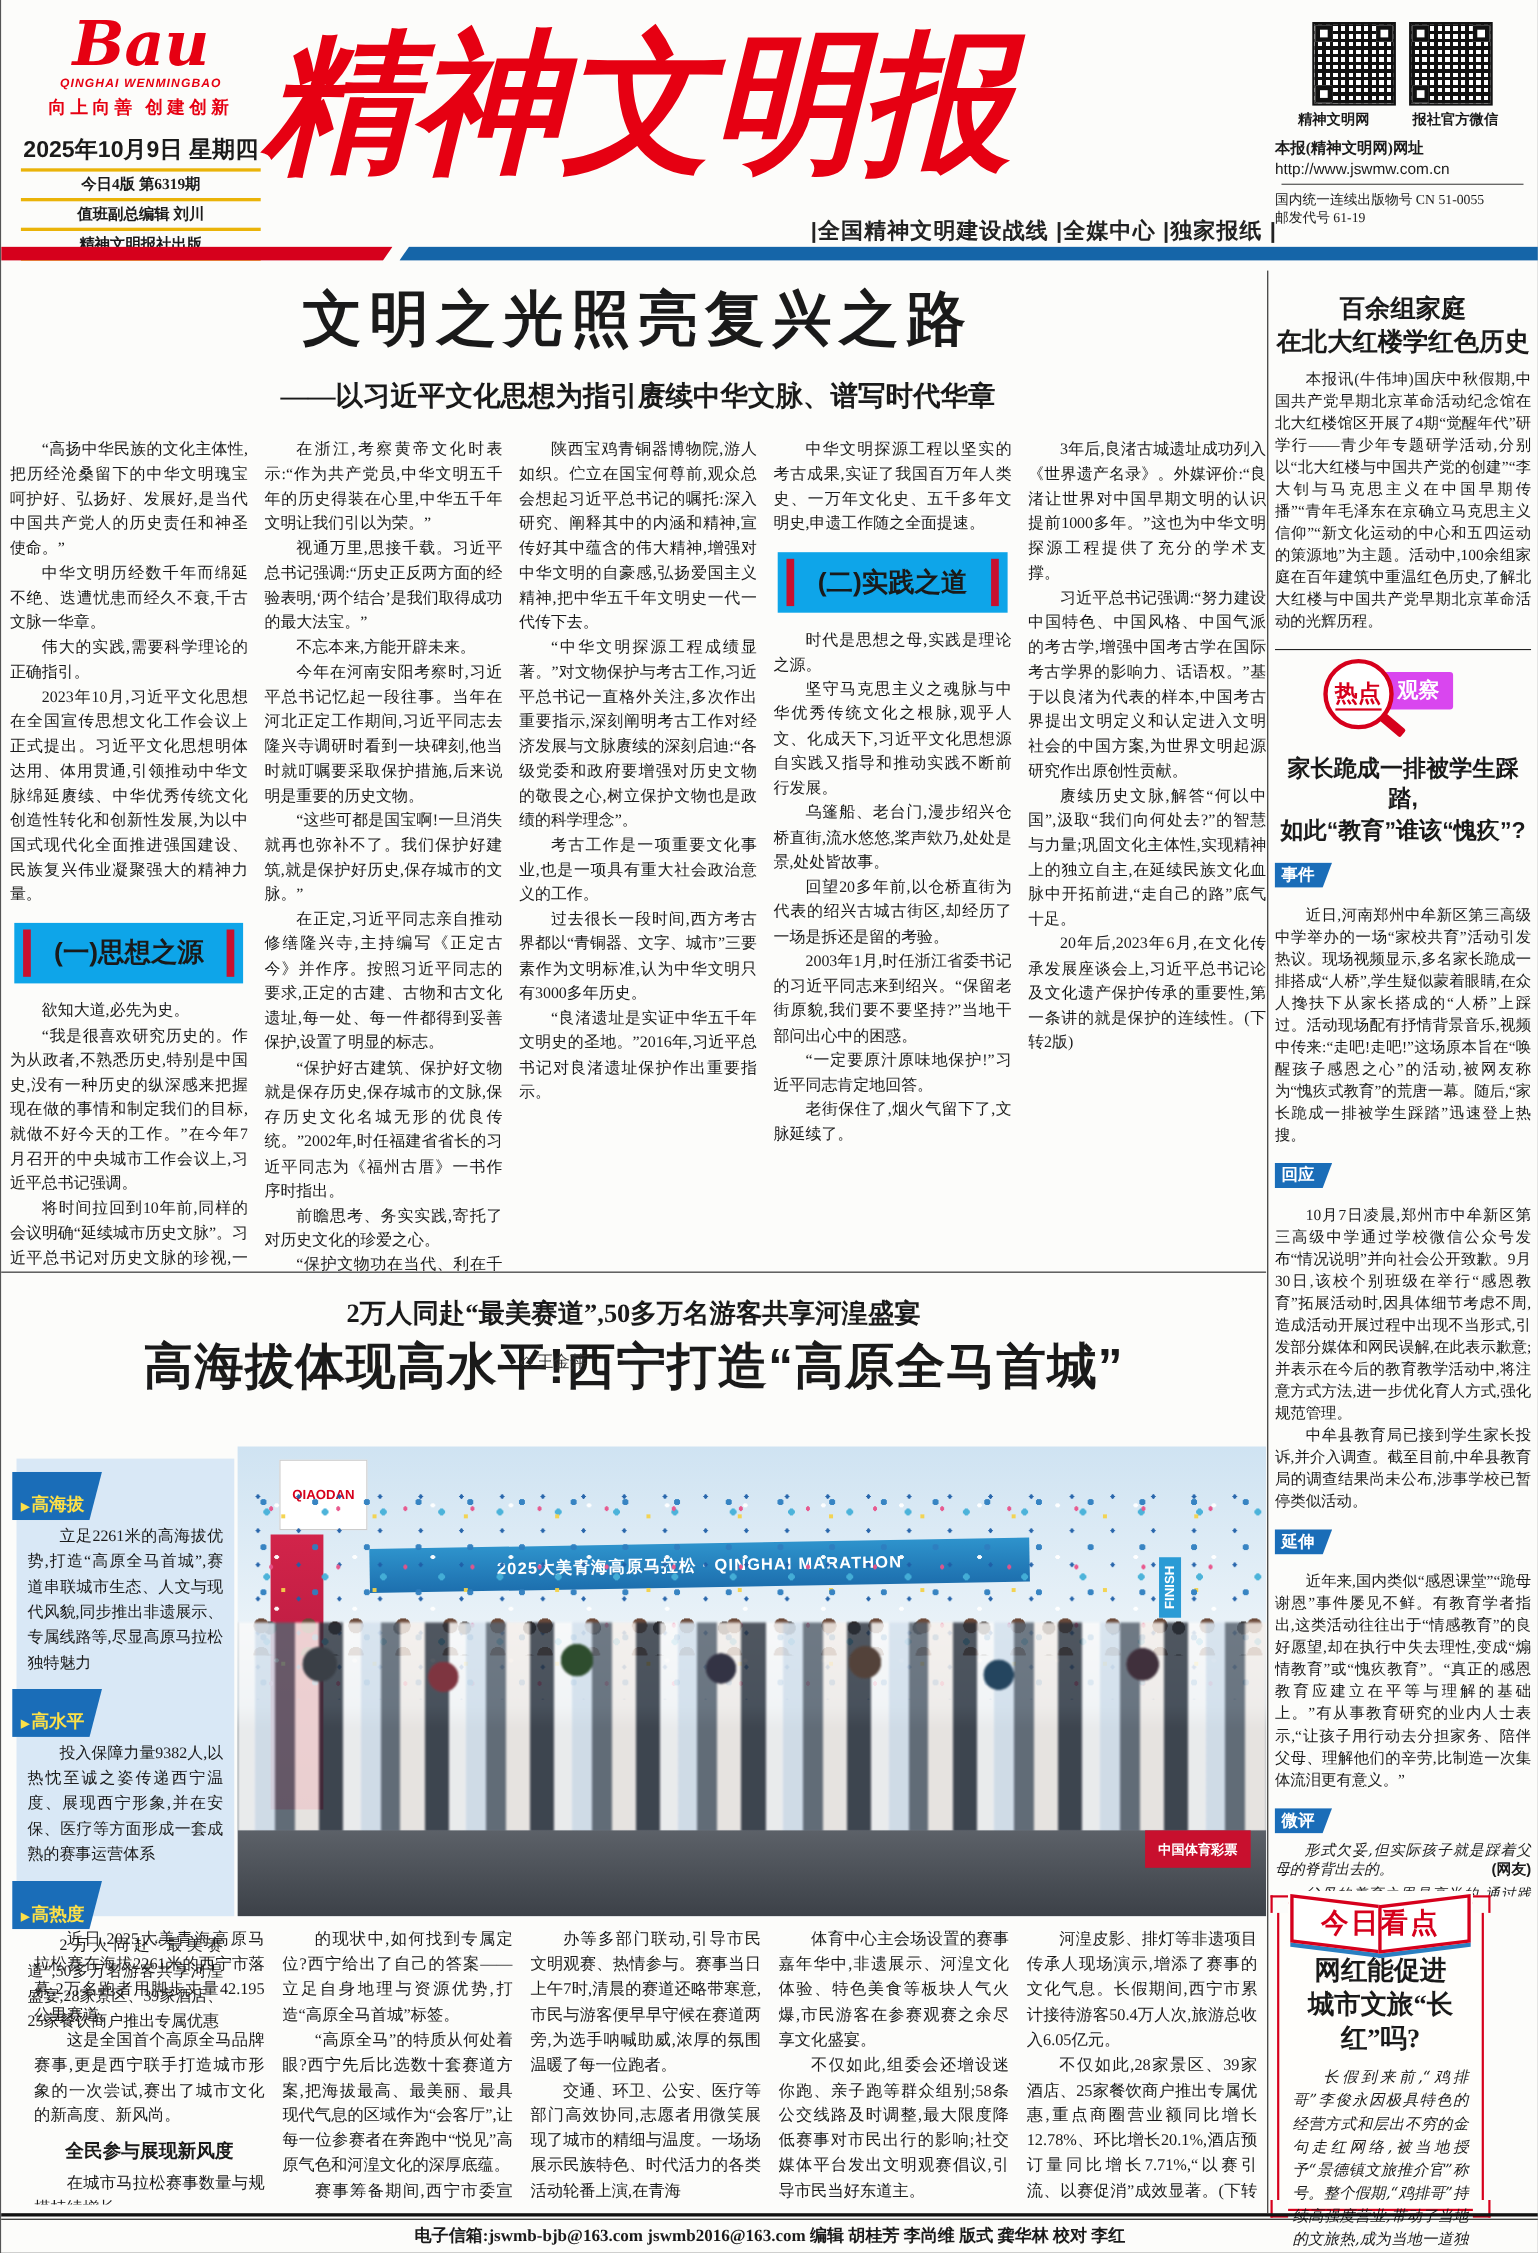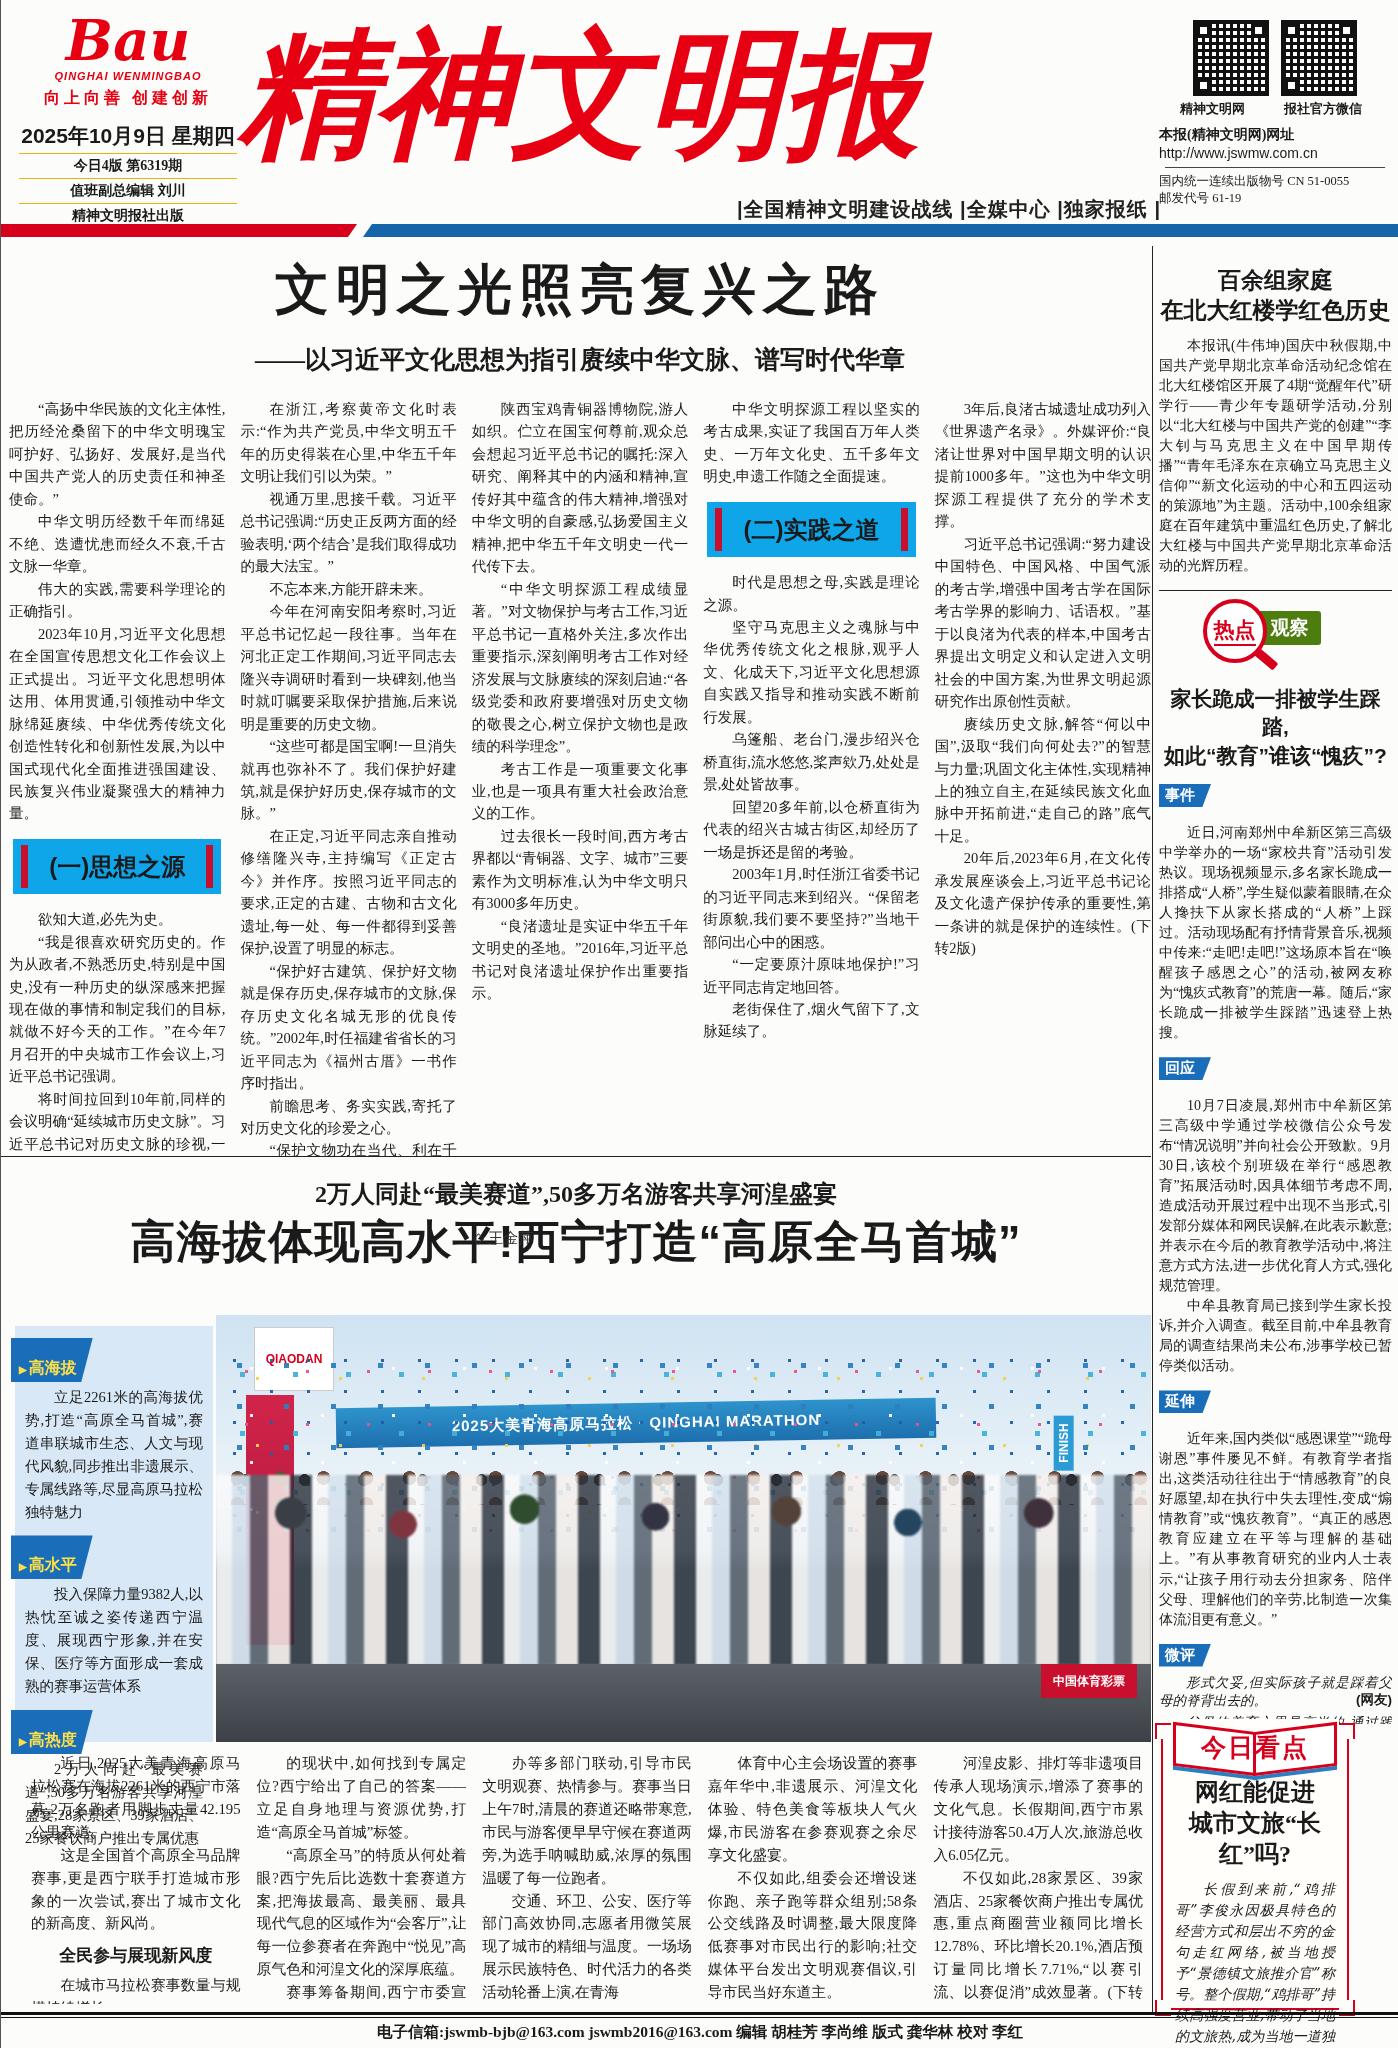--- a/index.html
+++ b/index.html
@@ -8,21 +8,21 @@
         border-left:1px solid #555;border-right:1px solid #555;border-bottom:2px solid #222;}
   .abs{position:absolute;}
   
   .mast-left{left:18px;top:12px;width:218px;text-align:center;}
   .logo-script{font-family:"DejaVu Serif",serif;font-style:italic;font-weight:bold;
                font-size:56px;color:#e60012;line-height:1;}
   .logo-sub{font-size:11px;font-weight:bold;font-style:italic;color:#e60012;letter-spacing:1px;margin-top:2px;
             font-family:"Liberation Sans",sans-serif;}
   .logo-slogan{font-size:16px;color:#e60012;letter-spacing:4px;font-weight:bold;margin-top:6px;}
   .date-box{margin-top:10px;border-top:0;}
-  .date-box .row{padding:3px 0;border-bottom:1px solid #eab308;}
+  .date-box .row{padding:3px 0;border-bottom:3px solid #eab308;}
   .date-box .row:first-child{font-size:21px;font-weight:bold;font-family:"Liberation Sans",sans-serif;}
   .date-box .row{font-size:14px;font-weight:bold;}
   .paper-title{left:238px;top:-2px;width:660px;height:200px;text-align:center;line-height:190px;
                font-size:136px;color:#e60012;font-weight:bold;font-style:italic;
                font-family:"DejaVu Serif",serif;white-space:nowrap;transform:scaleY(1.02);}
   .banner-slogan{left:470px;top:196px;width:690px;text-align:right;font-size:20px;font-weight:bold;
                  color:#222;letter-spacing:1px;font-family:"Liberation Sans",sans-serif;}
   .mast-right{left:1158px;top:20px;width:232px;text-align:left;}
   .qr-row{display:flex;justify-content:center;gap:12px;}
   .qr{width:72px;height:72px;position:relative;border:2px solid #111;
@@ -111,21 +111,21 @@
   .sb-h1{font-size:23px;font-weight:900;text-align:center;line-height:1.3;margin-top:20px;
          font-family:"Liberation Sans",sans-serif;}
   .sb-body{font-size:14px;line-height:1.43;text-align:justify;margin-top:10px;}
   .sb-body p{margin:0;text-indent:2em;}
   .sb-rule{border-top:1px solid #222;margin:14px 0 4px;}
   .hotspot{position:relative;width:190px;height:78px;margin:6px auto 0;}
   .hs-circle{position:absolute;left:22px;top:2px;width:56px;height:56px;border:4px solid #d6001c;border-radius:50%;
              background:#fff;z-index:2;display:flex;align-items:center;justify-content:center;}
   .hs-circle span{color:#d6001c;font-weight:900;font-size:21px;font-family:"Liberation Sans",sans-serif;
                   border-bottom:2px solid #d6001c;}
-  .hs-rect{position:absolute;left:76px;top:14px;padding:4px 12px 4px 14px;background:#4d7c0f;color:#fff;
+  .hs-rect{position:absolute;left:76px;top:14px;padding:4px 12px 4px 14px;background:#d946ef;color:#fff;
            font-weight:900;font-size:19px;font-family:"Liberation Sans",sans-serif;border-radius:3px;}
   .hs-handle{position:absolute;left:68px;top:56px;width:30px;height:9px;background:#d6001c;
              transform:rotate(40deg);border-radius:2px;}
   .sb-h2{font-size:21px;font-weight:900;text-align:center;line-height:1.35;margin-top:10px;
          font-family:"Liberation Sans",sans-serif;}
   .tag-badge{display:inline-block;background:#1a6db8;color:#fff;font-weight:bold;font-size:15px;
              font-family:"Liberation Sans",sans-serif;padding:2px 16px 2px 8px;margin:14px 0 6px -2px;
              clip-path:polygon(0 0,100% 0,84% 100%,0 100%);}
   .quote{font-style:italic;font-family:"DejaVu Serif",serif;font-size:13.5px;line-height:1.38;
          text-align:justify;margin:0 0 3px;text-indent:2em;}

